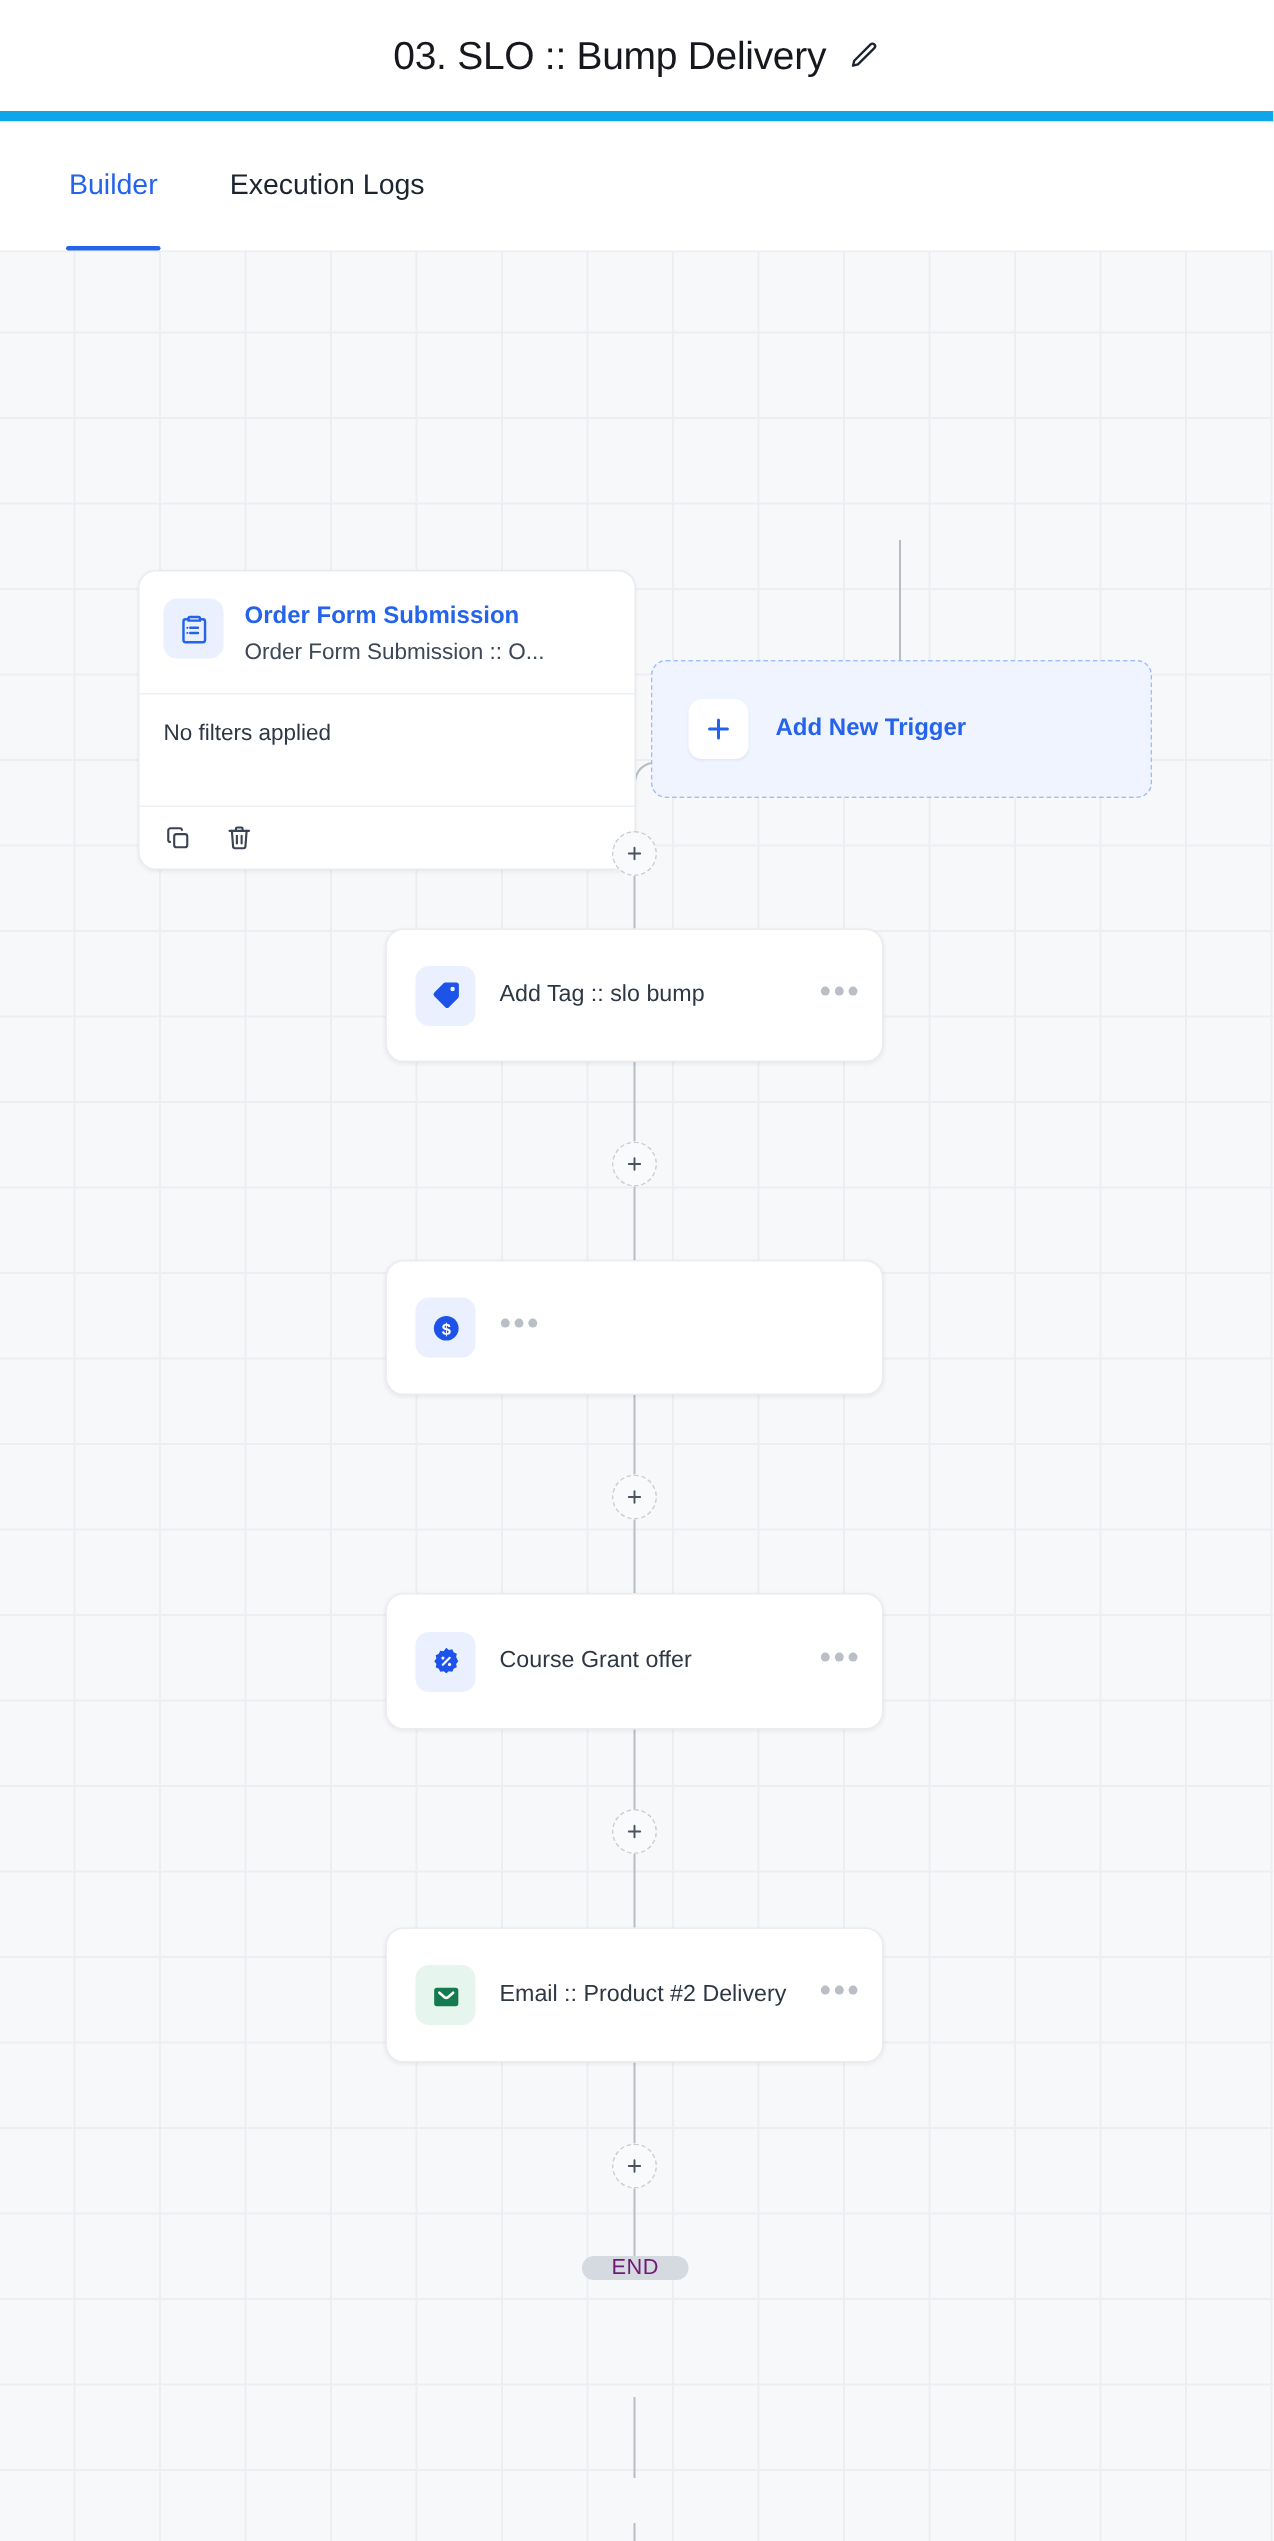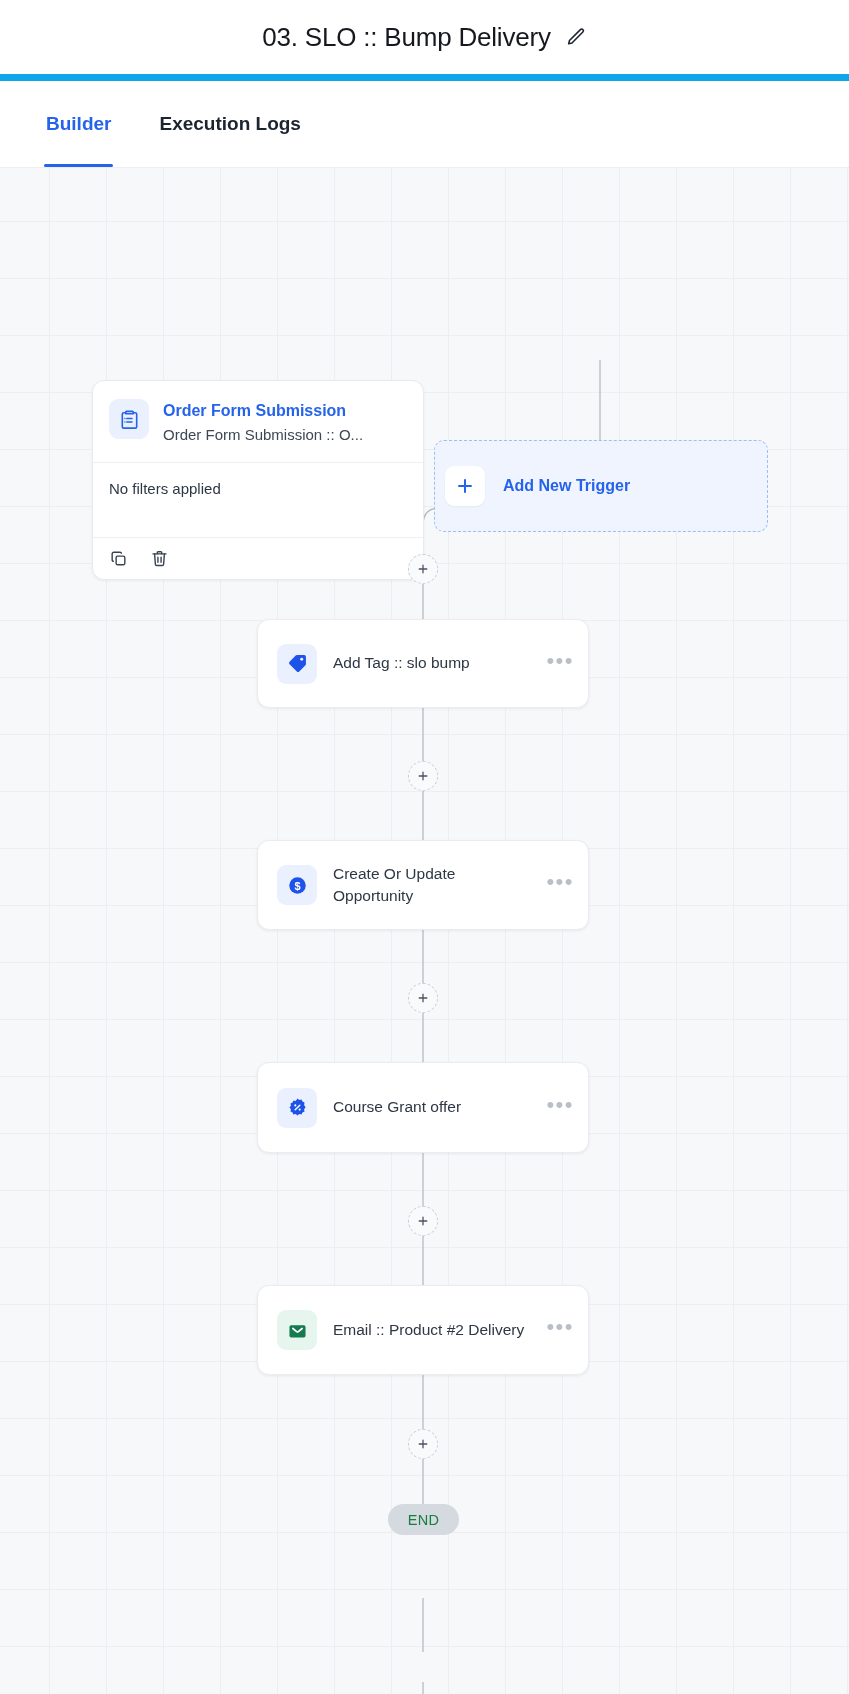--- a/index.html
+++ b/index.html
@@ -28,21 +28,21 @@
   .tabs {
     height: 87px;
     background:#fff;
     border-bottom: 1px solid #eceef1;
     display: flex; align-items: center;
     padding: 0 22px;
     gap: 0;
   }
   .tab {
     position: relative;
-    font-size: 19px; font-weight: 700; color: #1c2430;
+    font-size: 19px; font-weight: 400; color: #1c2430;
     padding: 0 24px; height: 86px; display:flex; align-items:center;
     cursor: pointer; white-space: nowrap;
   }
   .tab.active { color: #2563eb; }
   .tab.active::after {
     content:""; position:absolute; left:22px; right:22px; bottom:0;
     height: 3px; background:#2563eb; border-radius:2px;
   }
 
   
@@ -85,21 +85,21 @@
   }
   .tc-foot {
     border-top:1px solid #edeff2; padding: 11px 16px; display:flex; gap: 22px; align-items:center;
   }
   .foot-btn { width:19px; height:19px; display:block; cursor:pointer; }
 
   
   .add-trigger {
     position:absolute; left: 434px; top: 272px; width: 334px; height: 92px;
     background:#eff4ff; border: 1.5px dashed #9cbdfb; border-radius: 10px;
-    display:flex; align-items:center; gap: 18px; padding-left: 10px; cursor:pointer;
+    display:flex; align-items:center; gap: 18px; padding-left: 24px; cursor:pointer;
   }
   .plus-square {
     width: 40px; height:40px; background:#fff; border-radius: 9px;
     display:flex; align-items:center; justify-content:center;
     box-shadow: 0 1px 2px rgba(16,24,40,0.05);
   }
   .add-trigger-label { font-size:16px; font-weight:700; color:#2563eb; }
 
   
   .action-card {
@@ -114,24 +114,24 @@
 
   
   .plus-node {
     position:absolute; width: 30px; height:30px; border-radius:50%;
     background:#f9fafb; border: 1.3px dashed #c9ced6;
     display:flex; align-items:center; justify-content:center; cursor:pointer;
     left: 408px;
   }
   
   .end-badge {
-    position:absolute; left: 388px; top: 1515px; width: 71px; height: 31px;
+    position:absolute; left: 388px; top: 1515px; width: 71px; height: 16px;
     background:#d5d9e0; border-radius: 16px;
     display:flex; align-items:center; justify-content:center;
-    font-size: 14.5px; color:#15803d; letter-spacing:.3px;
+    font-size: 14.5px; color:#701a75; letter-spacing:.3px;
   }
 </style>
 </head>
 <body>
 
 <div class="app">
 
   <div class="header">
     <div class="header-inner">
       <div class="wf-title">03. SLO :: Bump Delivery</div>
@@ -243,21 +243,20 @@
       </svg>
     </div>
 
     <div class="action-card" style="top:672px; height:90px;">
       <span class="icon-box blue-soft">
         <svg viewBox="0 0 24 24" width="23" height="23">
           <circle cx="12" cy="12" r="8.6" fill="#1d53e8"></circle>
           <text x="12" y="16.4" text-anchor="middle" font-family="Liberation Sans, sans-serif" font-size="11.5" font-weight="bold" fill="#ffffff">$</text>
         </svg>
       </span>
-      <span class="ac-label">Create Or Update Opportunity</span>
       <span class="dots">•••</span>
     </div>
 
     <div class="plus-node" style="top:815px;">
       <svg viewBox="0 0 24 24" width="14" height="14" fill="none" stroke="#4a5261" stroke-width="2.2" stroke-linecap="round">
         <path d="M12 5.5v13M5.5 12h13"></path>
       </svg>
     </div>
 
     <div class="action-card" style="top:894px; height:91px;">

